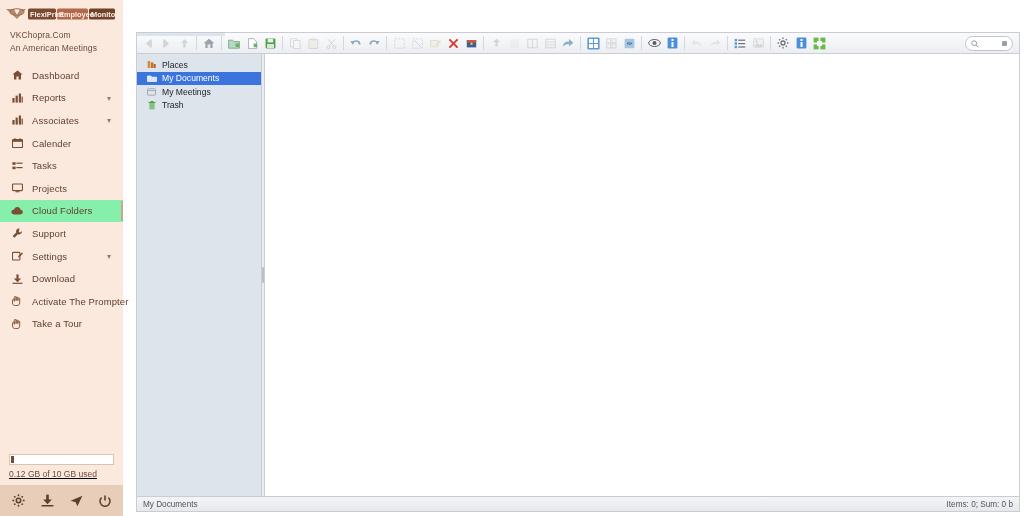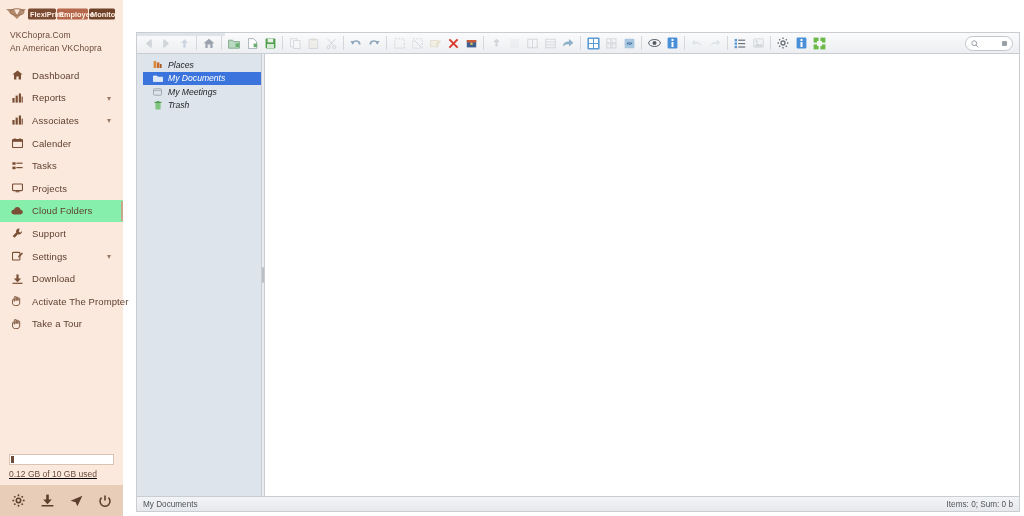--- a/index.html
+++ b/index.html
@@ -134,21 +134,21 @@
     justify-content: space-between; padding: 0 5px; cursor: text;
   }
   .searchbox .s-ico { color: #9aa0a8; display: flex; }
   .searchbox .s-sq {
     width: 5px; height: 5px; background: #9aa0a8; border-radius: 1px;
   }
 
   .fm-body { flex: 1 1 auto; display: flex; min-height: 0; }
   .fm-tree {
     width: 124px; flex: 0 0 124px; background: #dde4eb;
-    padding: 4px 0 0 6px; position: relative; font-style: italic;
+    padding: 4px 0 0 0; position: relative;
   }
   .tree-item {
     display: flex; align-items: center; height: 13.5px;
     padding-left: 9px; font-size: 8.6px; color: #20252b;
     cursor: pointer; white-space: nowrap;
   }
   .tree-item .t-ico {
     width: 11px; flex: 0 0 11px; display: flex;
     align-items: center; justify-content: center;
   }
@@ -194,21 +194,21 @@
         <rect x="53" y="2.5" width="31" height="11" rx="1.5" fill="#b4674a"></rect>
         <rect x="85" y="2.5" width="26" height="11" rx="1.5" fill="#6f4229"></rect>
         <text x="26" y="10.8" font-family="Liberation Sans, sans-serif" font-size="7.4" font-weight="bold" fill="#fdeee4">FlexiPrint</text>
         <text x="55" y="10.8" font-family="Liberation Sans, sans-serif" font-size="7.4" font-weight="bold" fill="#fdeee4">Employee</text>
         <text x="87" y="10.8" font-family="Liberation Sans, sans-serif" font-size="7.4" font-weight="bold" fill="#fdeee4">Monitoring</text>
       </svg>
     </div>
 
     <div class="brand-block">
       <div class="brand-line">VKChopra.Com</div>
-      <div class="brand-line">An American VKChopra</div>
+      <div class="brand-line">An American Meetings</div>
     </div>
 
     <div class="nav" id="nav">
         <div class="nav-item">
           <span class="nav-ico">
             <svg width="11" height="10" viewBox="0 0 11 10">
               <path d="M5.5 0.5 L10.6 4.6 H9 V9.5 H6.6 V6.6 H4.4 V9.5 H2 V4.6 H0.4 Z" fill="#7a4f35"></path>
             </svg>
           </span>
           <span class="nav-label">Dashboard</span>

